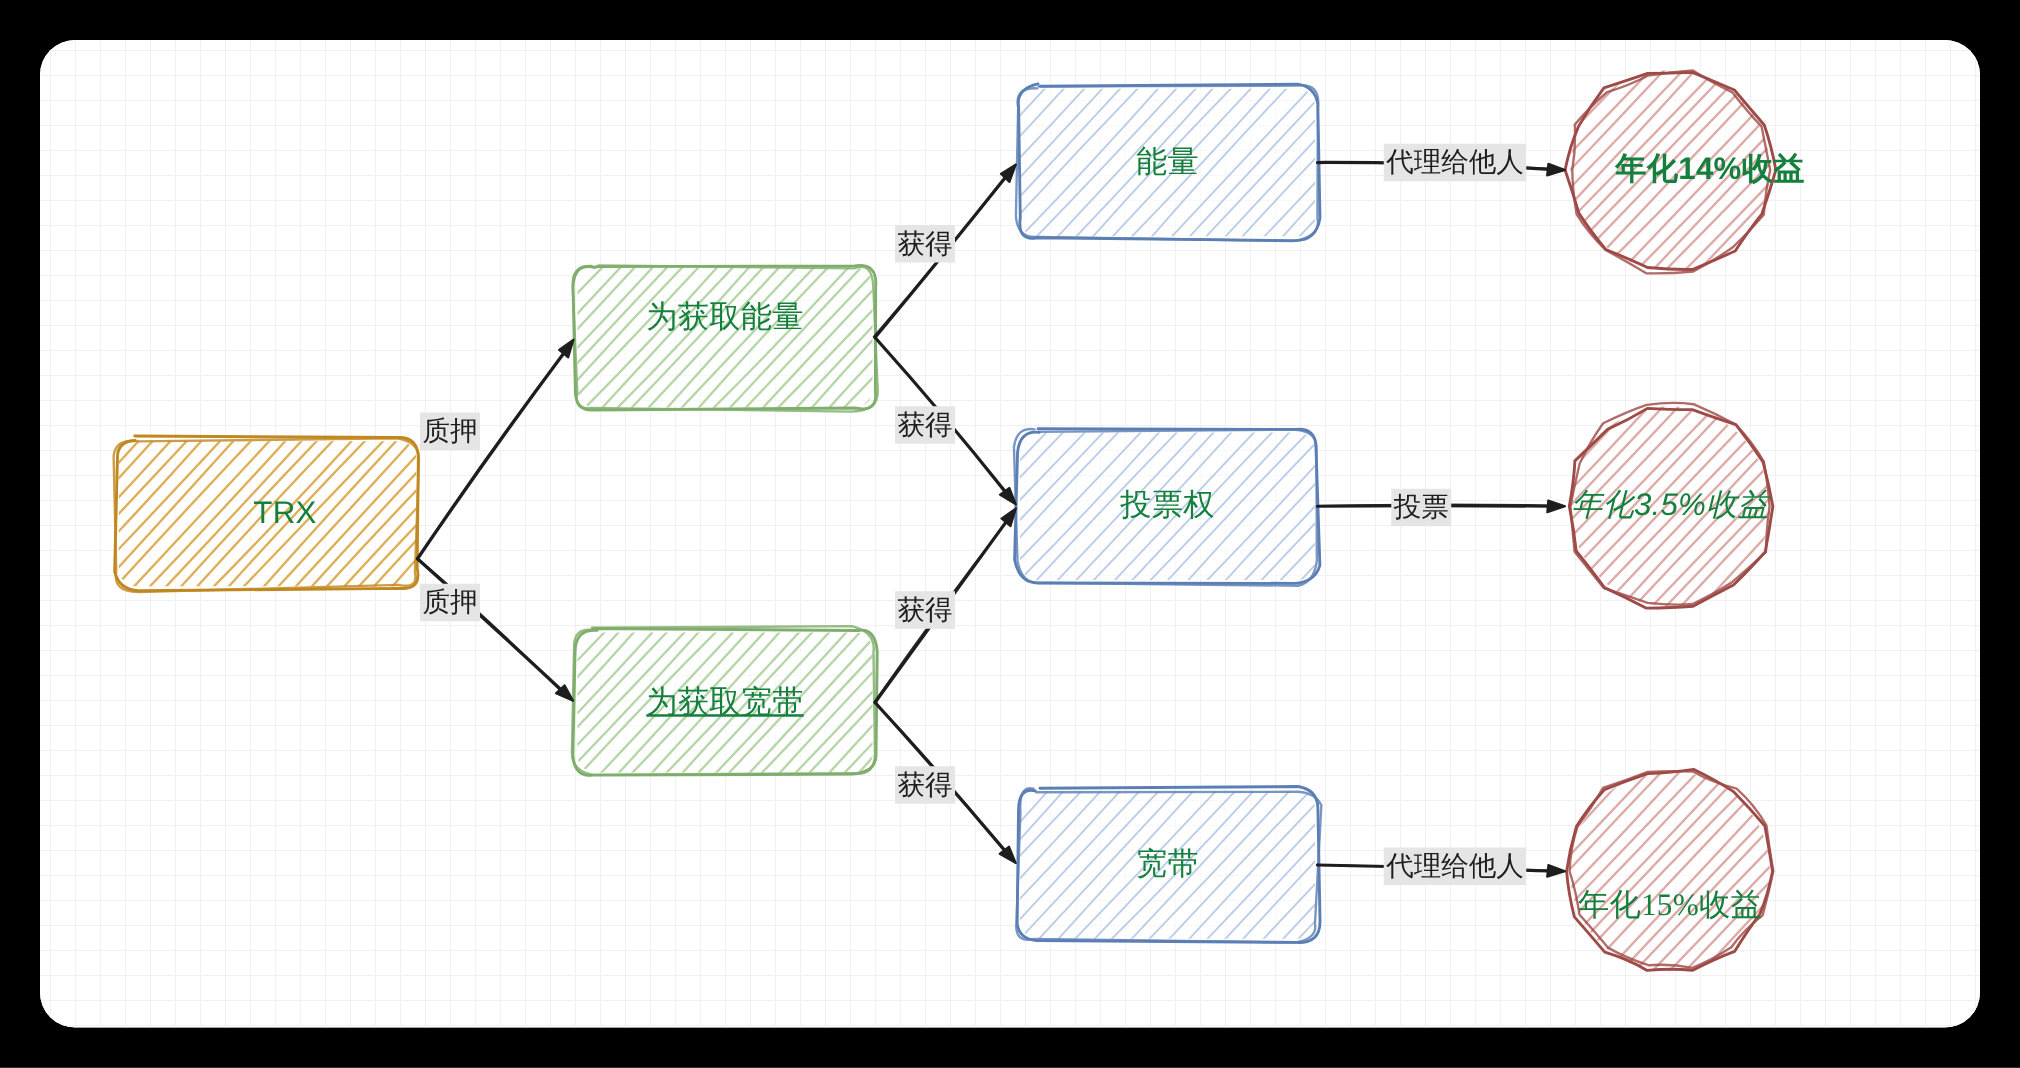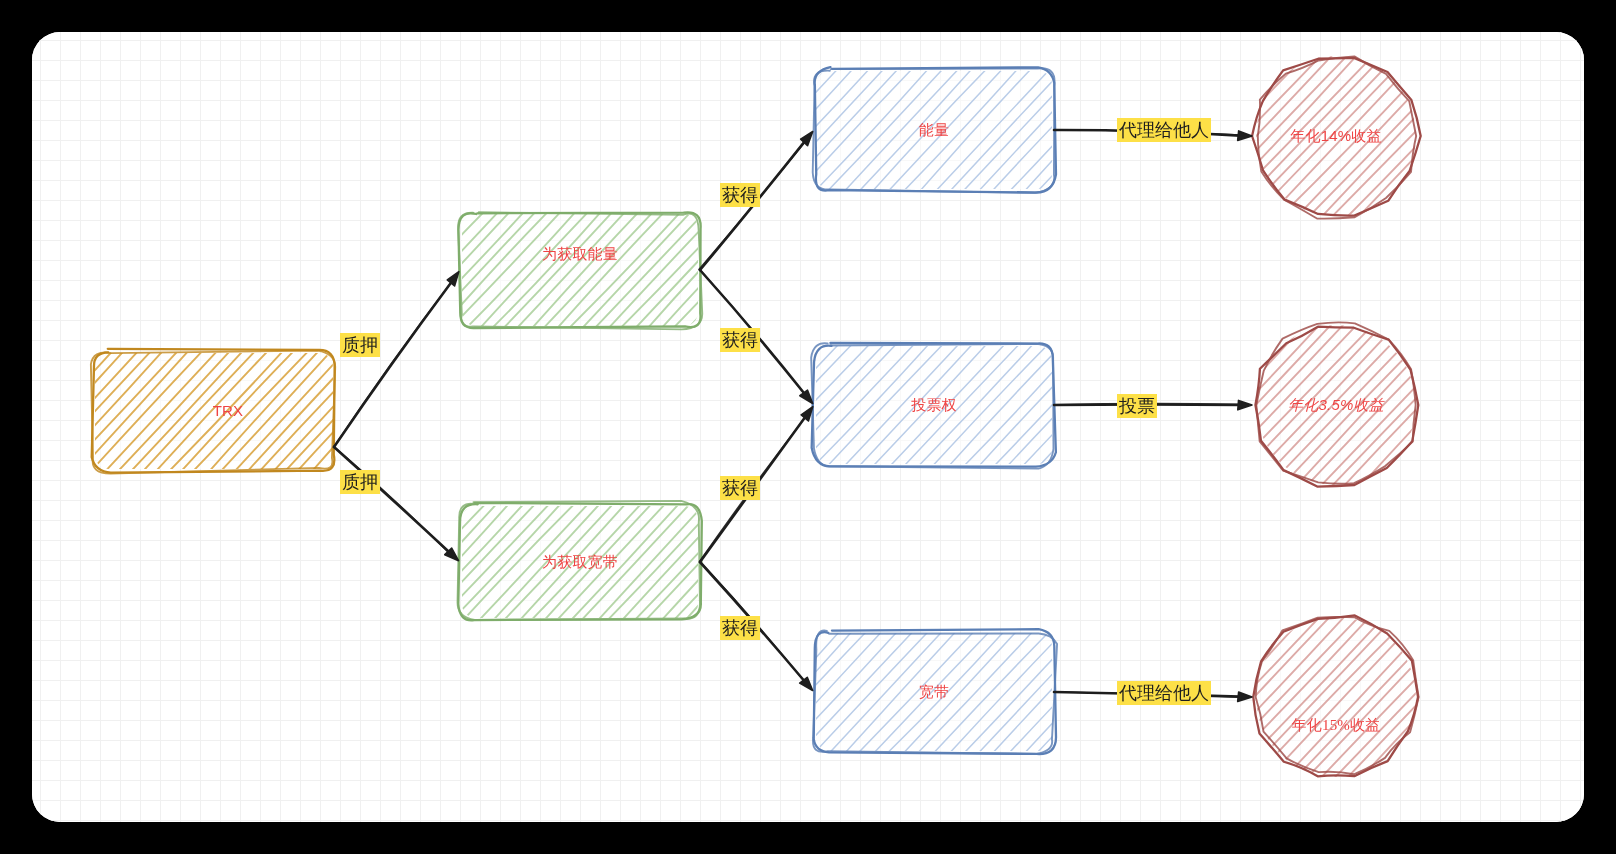--- a/index.html
+++ b/index.html
@@ -47,35 +47,35 @@
   svg.layer {
     position: absolute;
     left: 0; top: 0;
     width: 1552px;
     height: 790px;
     overflow: visible;
   }
   .node-label {
     position: absolute;
     transform: translate(-50%, -50%);
-    color: #ef4444;
-    font-size: 15px;
+    color: #15803d;
+    font-size: 25px;
     line-height: 1.25;
     white-space: nowrap;
     font-family: "Liberation Sans", "DejaVu Sans", sans-serif;
     pointer-events: none;
     letter-spacing: 0.2px;
   }
   .edge-label {
     position: absolute;
     transform: translate(-50%, -50%);
     color: #1e1e1e;
-    font-size: 18px;
+    font-size: 22px;
     white-space: nowrap;
-    background: #fde047;
+    background: #e5e5e5;
     padding: 0 2px;
     font-family: "Liberation Sans", "DejaVu Sans", sans-serif;
     pointer-events: none;
   }
 </style>
 </head>
 <body>
 
 <div id="app">
   <div id="canvas-wrap">
@@ -655,25 +655,25 @@
           </g>
           <g>
             <path d="M 1022 660 Q 1113.9232863176323 661.6919210131547 1208.0043729502863 664.6501093237572" stroke="#1e1e1e" stroke-width="2.6" fill="none" stroke-linecap="round"></path>
             <path d="M 1021.7177987102967 659.7822117810055 Q 1114.6790059806283 661.3380921069083 1207.4991513452158 665.0972011422868" stroke="#1e1e1e" stroke-width="1.3" fill="none" stroke-linecap="round" opacity="0.9"></path>
             <path d="M 1220.0006247071838 664.9500156176796 L 1205.6929438704724 669.4544877371184 L 1206.6391364536366 659.9969224780021 Z" fill="#1e1e1e" stroke="#1e1e1e" stroke-width="1.6" stroke-linejoin="round"></path>
           </g>
         </svg>
       <div id="labels">
           <div class="node-label" style="left: 196px; top: 379px;">TRX</div>
           <div class="node-label" style="left: 548px; top: 222px;">为获取能量</div>
-          <div class="node-label" style="left: 548px; top: 530px;">为获取宽带</div>
+          <div class="node-label" style="left: 548px; top: 530px; text-decoration: underline;">为获取宽带</div>
           <div class="node-label" style="left: 902px; top: 98px;">能量</div>
           <div class="node-label" style="left: 902px; top: 373px;">投票权</div>
           <div class="node-label" style="left: 902px; top: 660px;">宽带</div>
-          <div class="node-label" style="left: 1304px; top: 104px;">年化14%收益</div>
+          <div class="node-label" style="left: 1336px; top: 104px; font-weight: bold;">年化14%收益</div>
           <div class="node-label" style="left: 1304px; top: 373px; font-style: italic;">年化3.5%收益</div>
           <div class="node-label" style="left: 1304px; top: 693px; font-family: Liberation Serif, serif;">年化15%收益</div>
           <div class="edge-label" style="left: 328px; top: 313px;">质押</div>
           <div class="edge-label" style="left: 328px; top: 450px;">质押</div>
           <div class="edge-label" style="left: 708px; top: 163px;">获得</div>
           <div class="edge-label" style="left: 708px; top: 308px;">获得</div>
           <div class="edge-label" style="left: 708px; top: 456px;">获得</div>
           <div class="edge-label" style="left: 708px; top: 596px;">获得</div>
           <div class="edge-label" style="left: 1132px; top: 98px;">代理给他人</div>
           <div class="edge-label" style="left: 1105px; top: 374px; font-family: Liberation Serif, serif;">投票</div>

